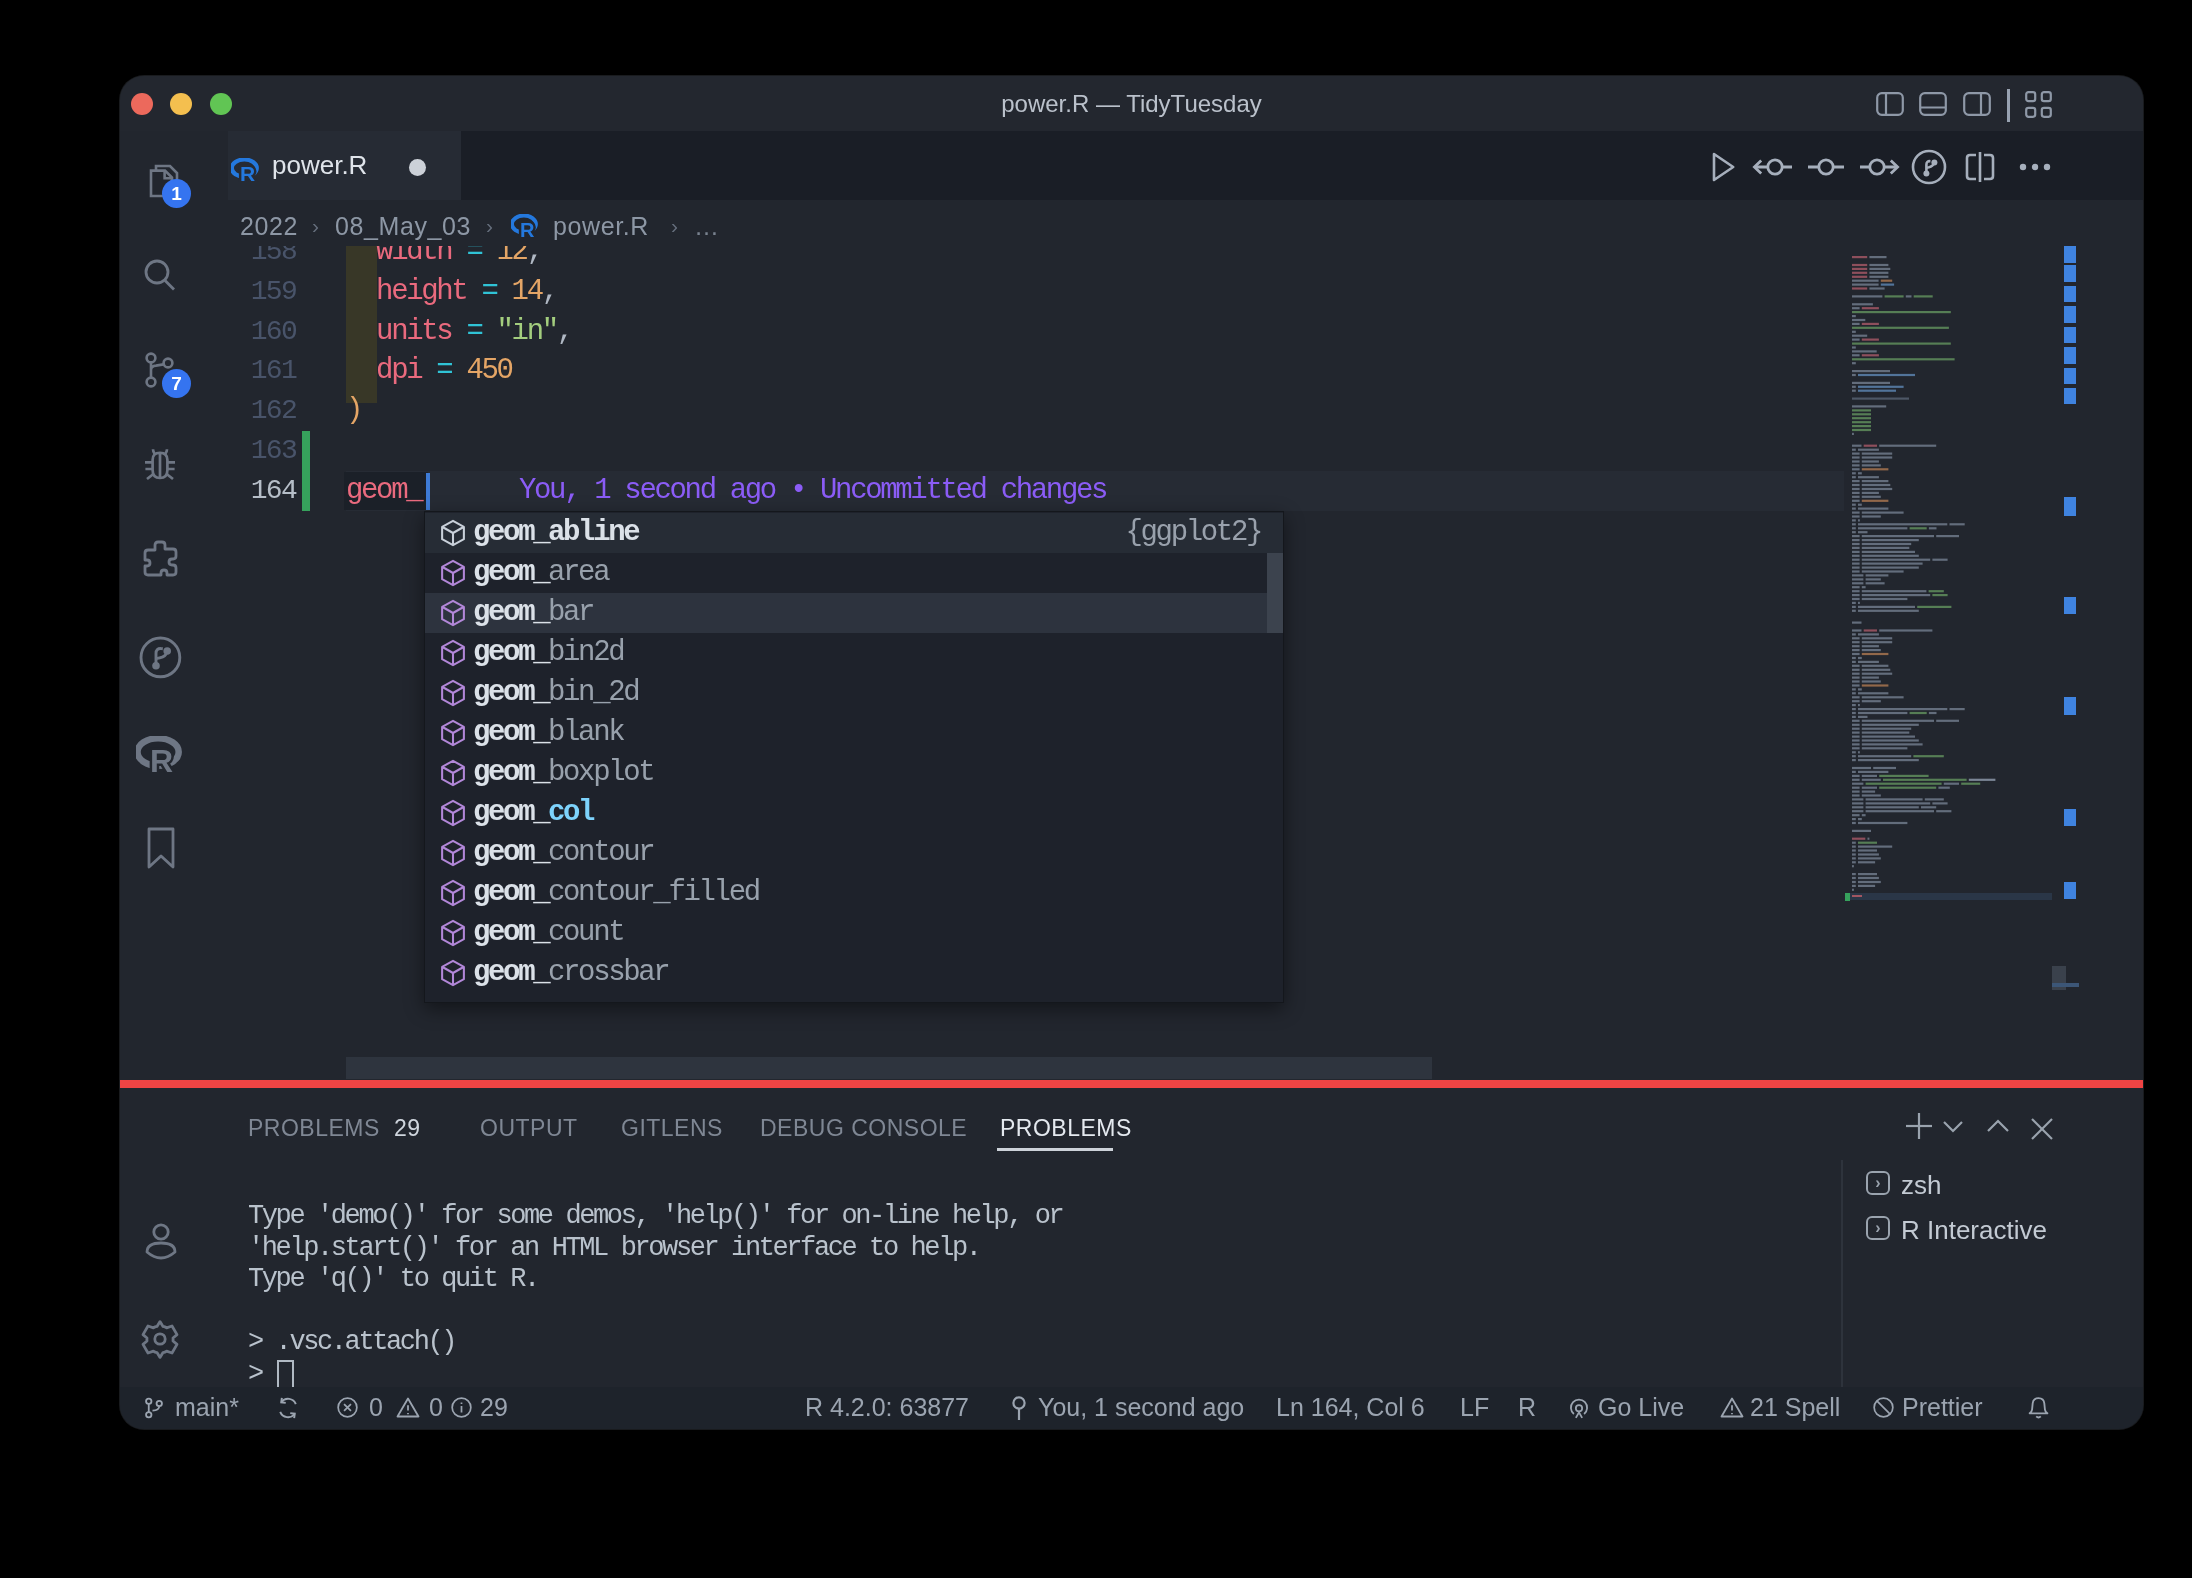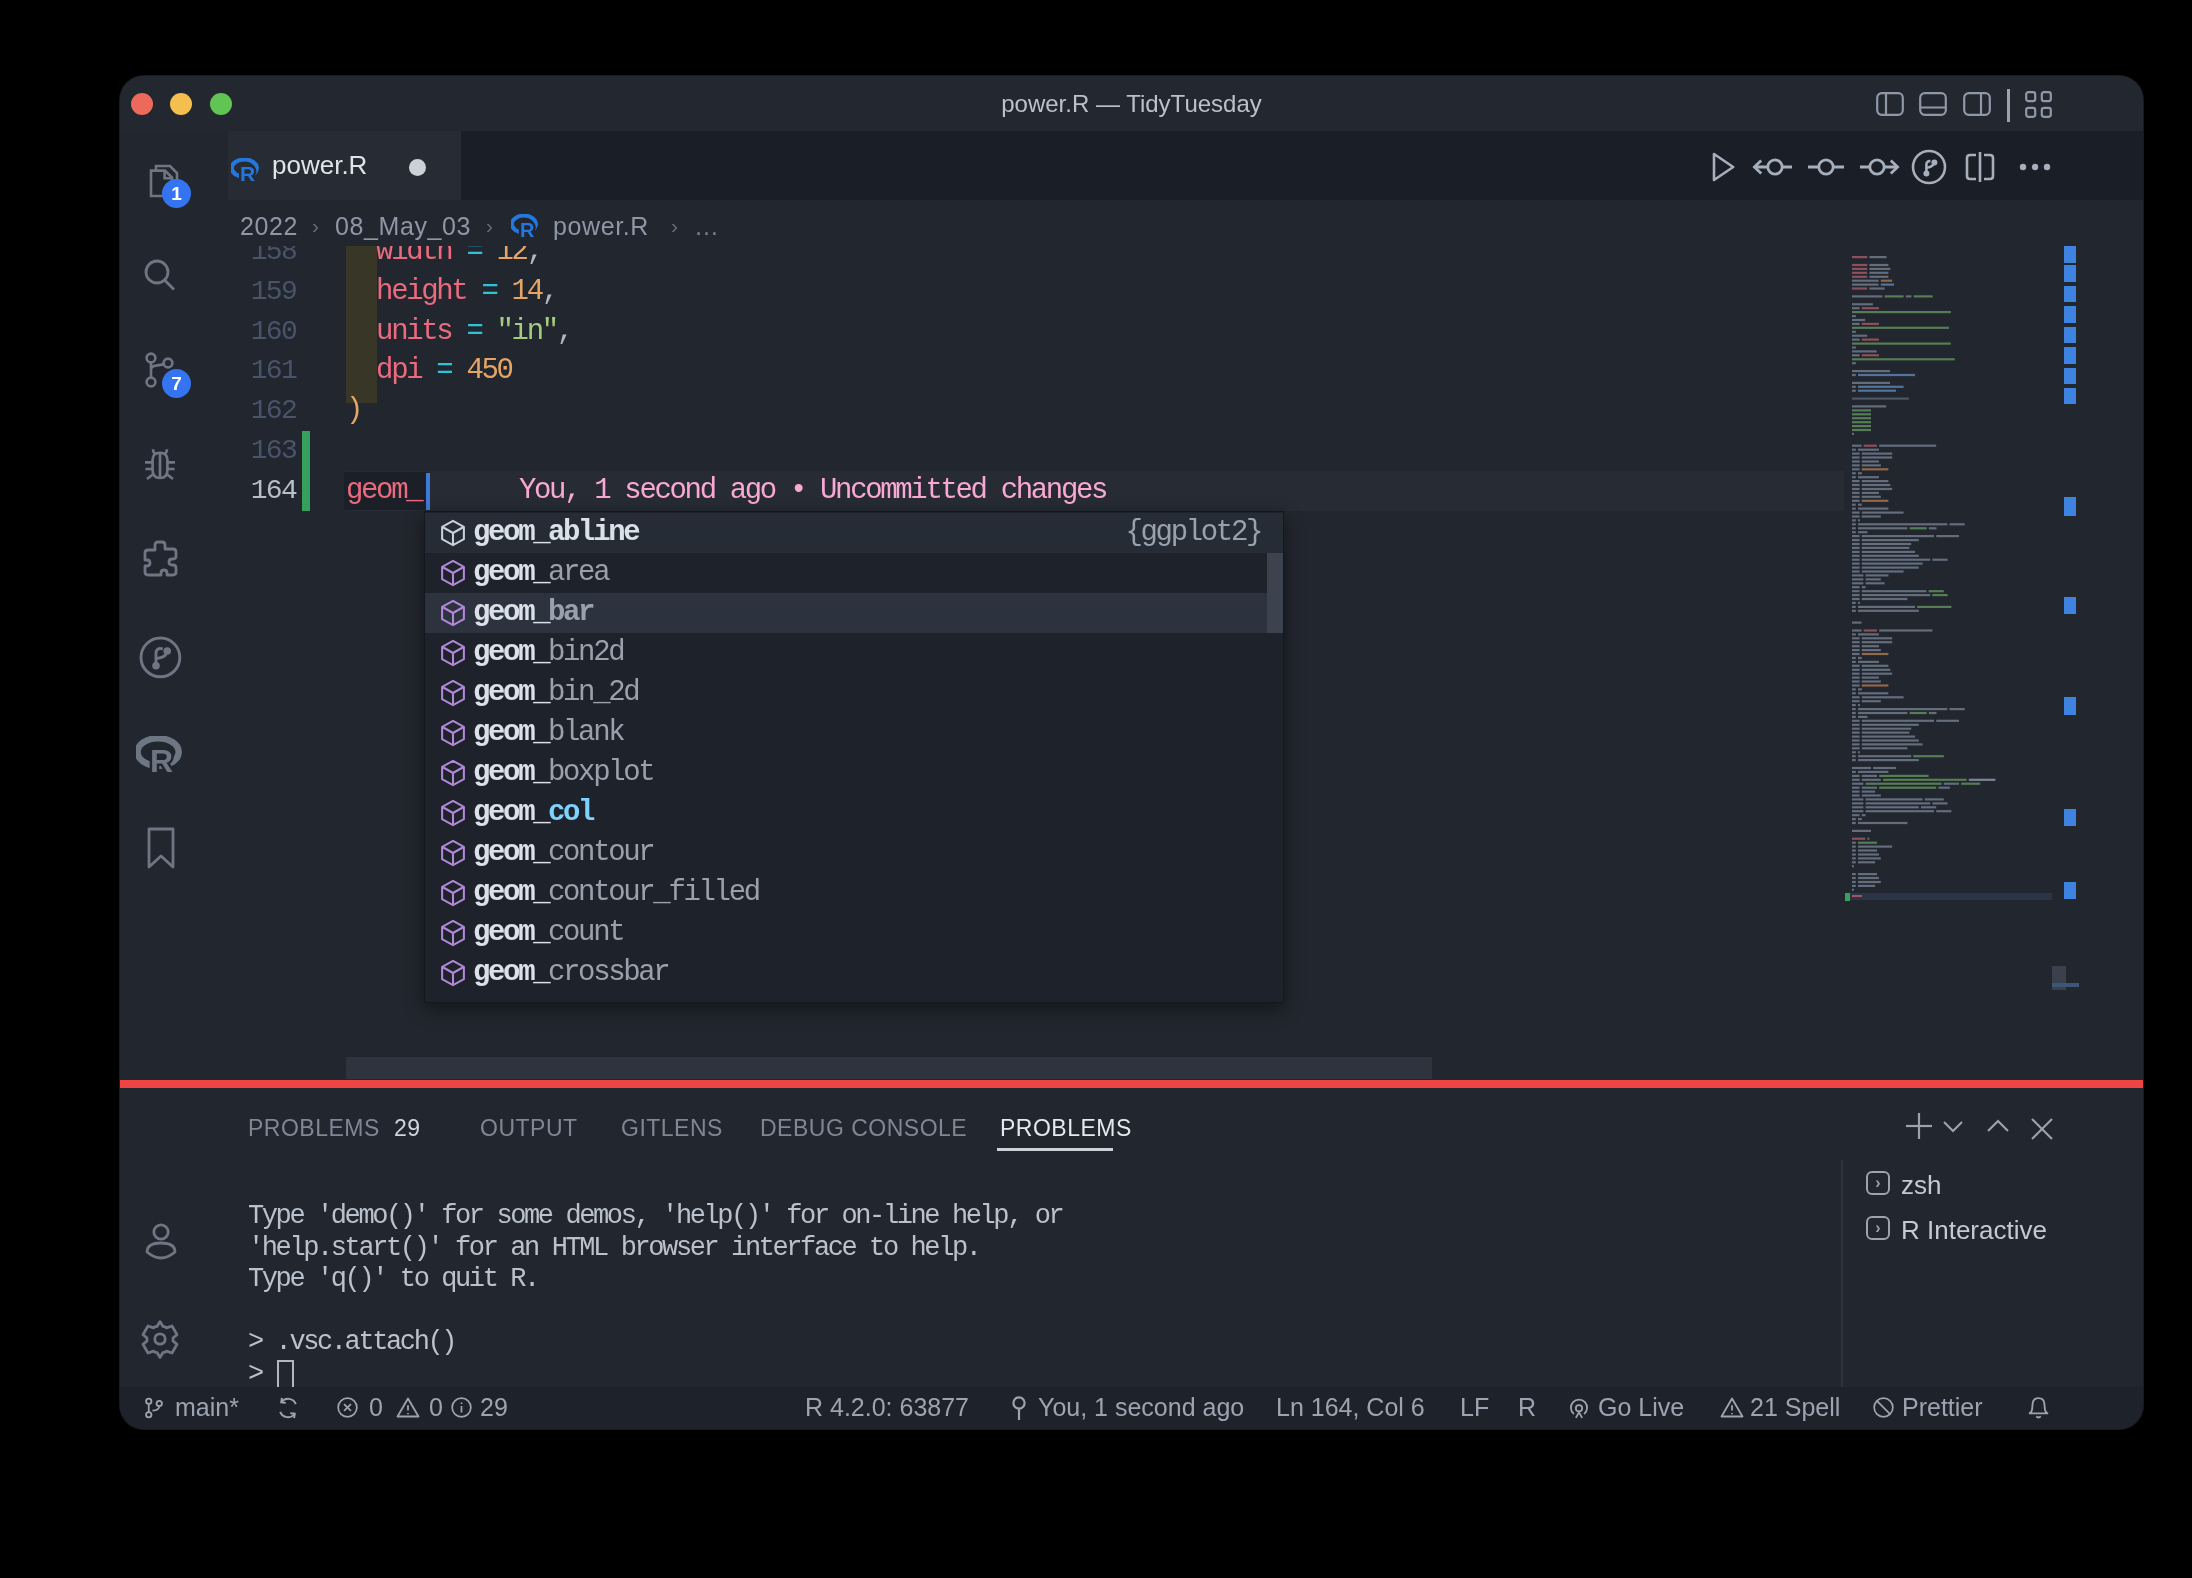--- a/index.html
+++ b/index.html
@@ -166,21 +166,21 @@
 <div class="lnum" style="top:65.6px;color:#49546a">160</div>
 <div class="crow" style="top:65.6px"><span style="color:#ea6a7e">  units</span><span style="color:#30c3d6"> = </span><span style="color:#a3cd7e">"in"</span><span style="color:#b0b8c4">,</span></div>
 <div class="lnum" style="top:105.4px;color:#49546a">161</div>
 <div class="crow" style="top:105.4px"><span style="color:#ea6a7e">  dpi</span><span style="color:#30c3d6"> = </span><span style="color:#e4a566">450</span></div>
 <div class="lnum" style="top:145.2px;color:#49546a">162</div>
 <div class="crow" style="top:145.2px"><span style="color:#e4a566">)</span></div>
 <div class="lnum" style="top:185.0px;color:#49546a">163</div>
 <div class="lnum" style="top:224.8px;color:#b6bec8">164</div>
     <div class="crow" style="top:224.8px;color:#ea6a7e">geom_</div>
     <div class="abs" style="left:198px;top:227px;width:4px;height:37px;background:#3e7bd6"></div>
-    <div class="crow" style="top:224.8px;left:291px;color:#f9a8d4">You, 1 second ago • Uncommitted changes</div>
+    <div class="crow" style="top:224.8px;left:291px;color:#8b5cf6">You, 1 second ago • Uncommitted changes</div>
 
     <div class="abs" style="left:118px;top:811px;width:1086px;height:22px;background:#2e343e"></div>
 
     <svg class="abs" style="left:0;top:6px" width="1851" height="828" viewBox="0 0 1851 828">
     <rect x="1624.0" y="4.0" width="15.2" height="2.2" fill="#8e4f5c"></rect>
 <rect x="1641.4" y="4.0" width="17.1" height="2.2" fill="#636d7c"></rect>
 <rect x="1624.0" y="11.9" width="15.2" height="2.2" fill="#8e4f5c"></rect>
 <rect x="1641.4" y="11.9" width="19.0" height="2.2" fill="#636d7c"></rect>
 <rect x="1624.0" y="15.8" width="15.2" height="2.2" fill="#8e4f5c"></rect>
 <rect x="1641.4" y="15.8" width="20.9" height="2.2" fill="#636d7c"></rect>
@@ -508,21 +508,21 @@
           <path fill="none" stroke="#b287d8" stroke-width="1.1" stroke-linejoin="round" d="M8 1.5 L13.8 4.7 V11.3 L8 14.5 L2.2 11.3 V4.7 Z M2.4 4.8 L8 8 L13.6 4.8 M8 8 V14.3"></path>
         </svg>
         <span class="dpre">geom_</span>
         <span style="color:#98a1ac;font-weight:400">area</span>
       </div>
 <div class="ditem" style="top:81px;background:#2d333e;">
         <svg class="cube" width="30" height="30" viewBox="0 0 16 16">
           <path fill="none" stroke="#b287d8" stroke-width="1.1" stroke-linejoin="round" d="M8 1.5 L13.8 4.7 V11.3 L8 14.5 L2.2 11.3 V4.7 Z M2.4 4.8 L8 8 L13.6 4.8 M8 8 V14.3"></path>
         </svg>
         <span class="dpre">geom_</span>
-        <span style="color:#98a1ac;font-weight:700">bar</span>
+        <span style="color:#98a1ac;font-weight:400">bar</span>
       </div>
 <div class="ditem" style="top:121px;">
         <svg class="cube" width="30" height="30" viewBox="0 0 16 16">
           <path fill="none" stroke="#b287d8" stroke-width="1.1" stroke-linejoin="round" d="M8 1.5 L13.8 4.7 V11.3 L8 14.5 L2.2 11.3 V4.7 Z M2.4 4.8 L8 8 L13.6 4.8 M8 8 V14.3"></path>
         </svg>
         <span class="dpre">geom_</span>
         <span style="color:#98a1ac;font-weight:400">bin2d</span>
       </div>
 <div class="ditem" style="top:161px;">
         <svg class="cube" width="30" height="30" viewBox="0 0 16 16">

